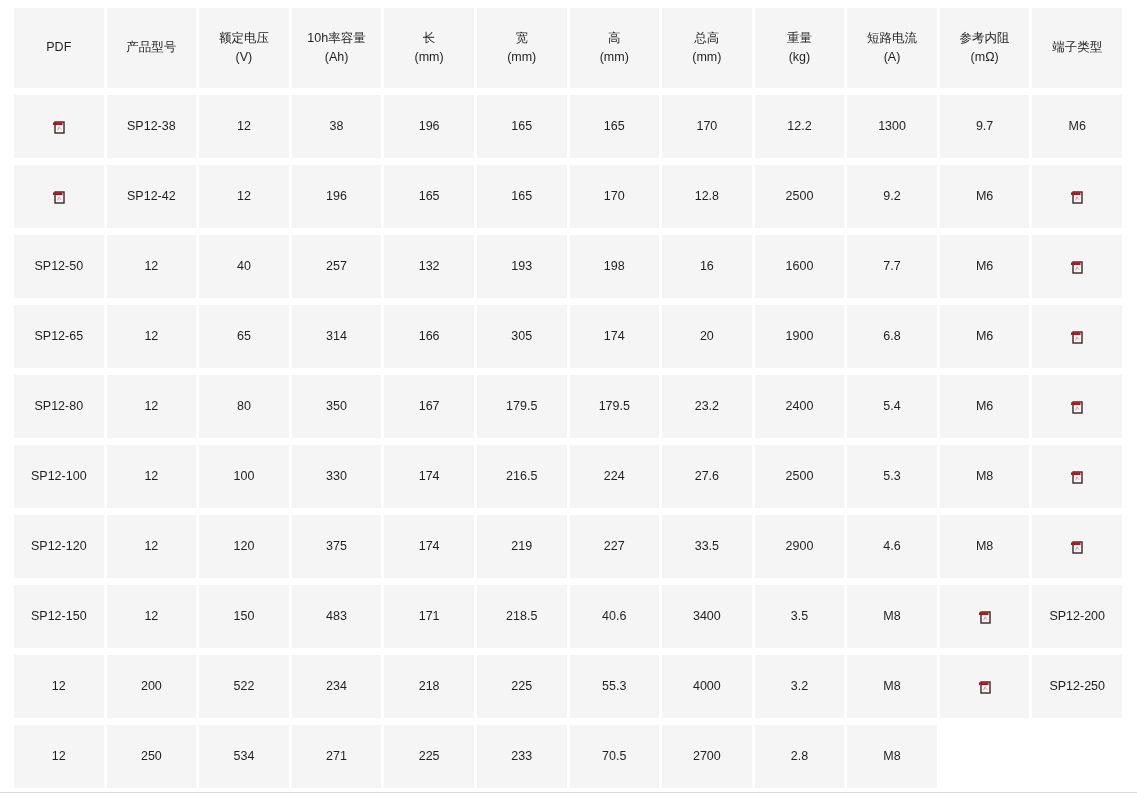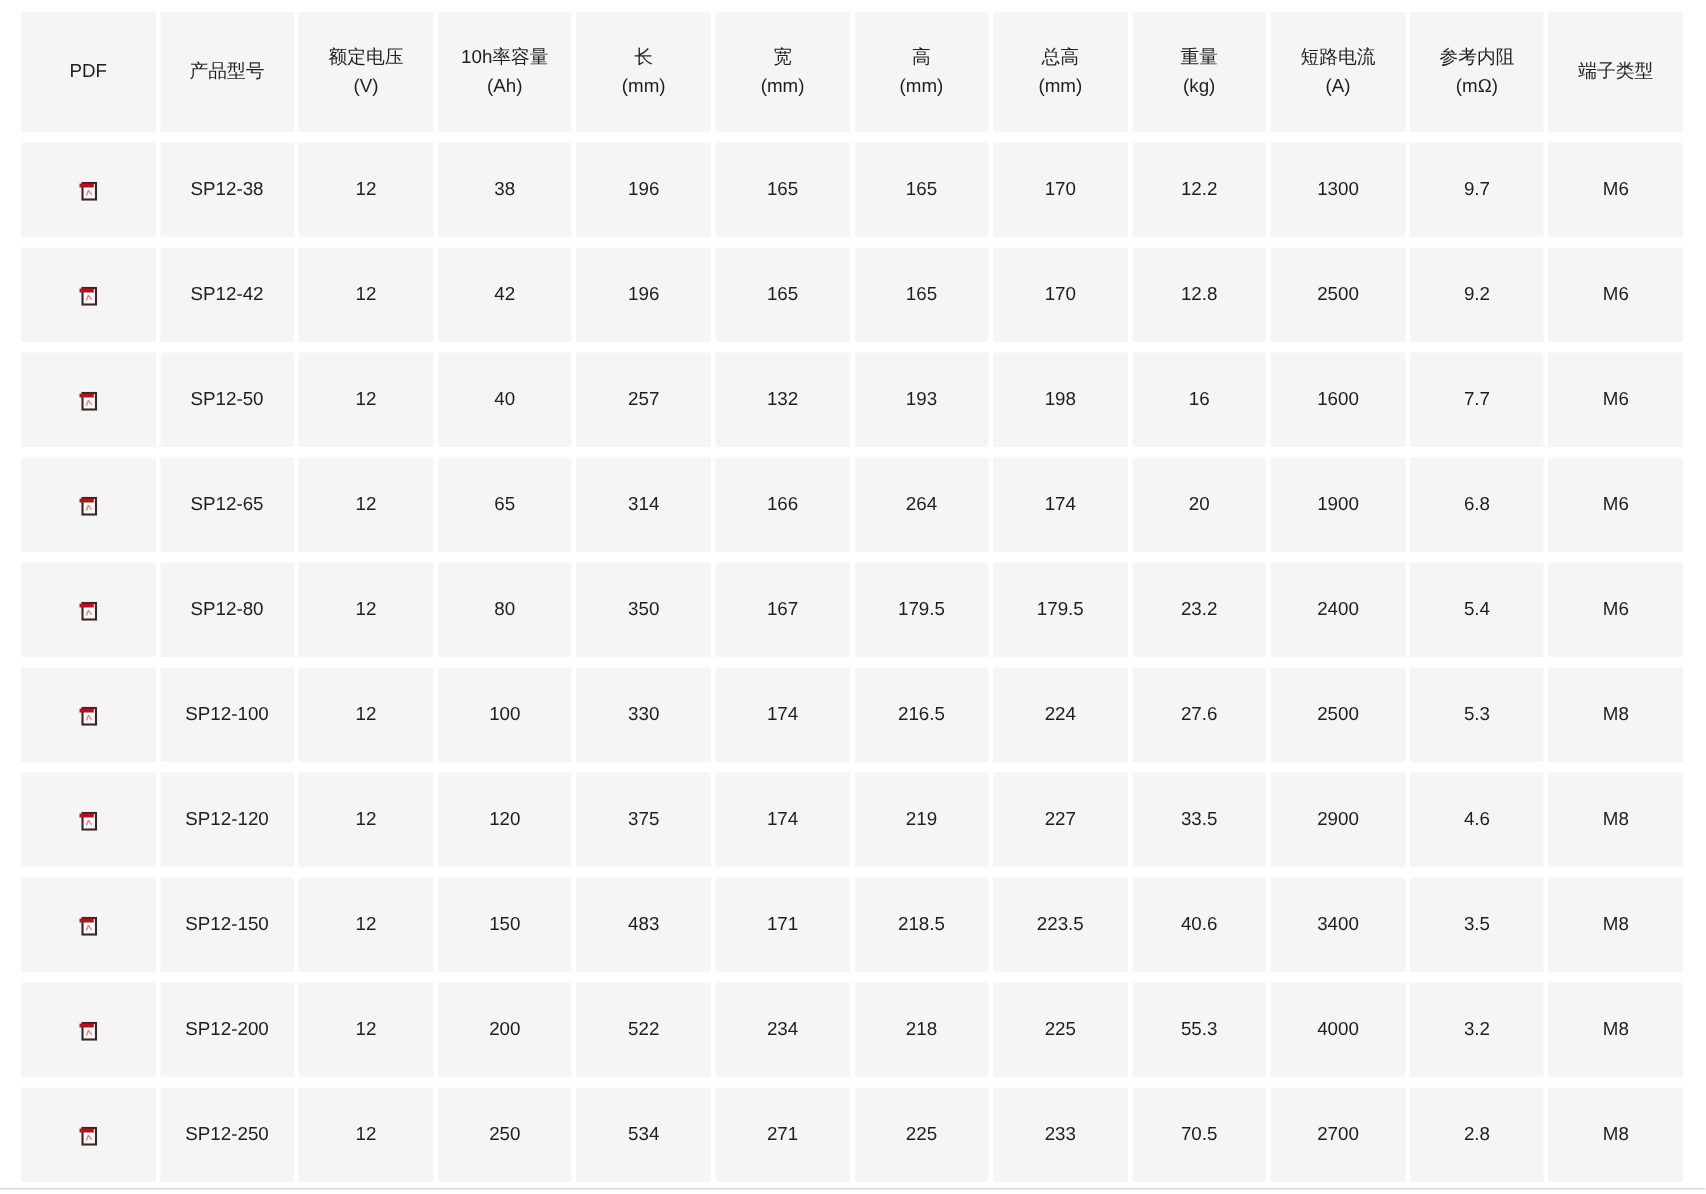--- a/index.html
+++ b/index.html
@@ -122,21 +122,20 @@
         <a class="pdf-link">
           <svg width="14" height="14" viewBox="0 0 14 14">
             <rect x="3" y="2" width="9" height="11" fill="#fbf7f6" stroke="#3a2626" stroke-width="1.4"></rect>
             <rect x="1" y="2.4" width="9.5" height="2.6" fill="#b5121b"></rect>
             <path d="M5.6 10.4 C6.3 8.6 6.9 6.6 7.1 7 C7.5 7.8 8.4 9.4 9.3 9.7" stroke="#d98f8f" stroke-width="1" fill="none"></path>
           </svg>
         </a>
       </div>
       <div class="cell">SP12-42</div>
       <div class="cell">12</div>
-      <div class="cell">42</div>
       <div class="cell">196</div>
       <div class="cell">165</div>
       <div class="cell">165</div>
       <div class="cell">170</div>
       <div class="cell">12.8</div>
       <div class="cell">2500</div>
       <div class="cell">9.2</div>
       <div class="cell">M6</div>
       <div class="cell">
         <a class="pdf-link">
@@ -165,21 +164,21 @@
             <rect x="1" y="2.4" width="9.5" height="2.6" fill="#b5121b"></rect>
             <path d="M5.6 10.4 C6.3 8.6 6.9 6.6 7.1 7 C7.5 7.8 8.4 9.4 9.3 9.7" stroke="#d98f8f" stroke-width="1" fill="none"></path>
           </svg>
         </a>
       </div>
       <div class="cell">SP12-65</div>
       <div class="cell">12</div>
       <div class="cell">65</div>
       <div class="cell">314</div>
       <div class="cell">166</div>
-      <div class="cell">264</div>
+      <div class="cell">305</div>
       <div class="cell">174</div>
       <div class="cell">20</div>
       <div class="cell">1900</div>
       <div class="cell">6.8</div>
       <div class="cell">M6</div>
       <div class="cell">
         <a class="pdf-link">
           <svg width="14" height="14" viewBox="0 0 14 14">
             <rect x="3" y="2" width="9" height="11" fill="#fbf7f6" stroke="#3a2626" stroke-width="1.4"></rect>
             <rect x="1" y="2.4" width="9.5" height="2.6" fill="#b5121b"></rect>
@@ -246,21 +245,20 @@
             <path d="M5.6 10.4 C6.3 8.6 6.9 6.6 7.1 7 C7.5 7.8 8.4 9.4 9.3 9.7" stroke="#d98f8f" stroke-width="1" fill="none"></path>
           </svg>
         </a>
       </div>
       <div class="cell">SP12-150</div>
       <div class="cell">12</div>
       <div class="cell">150</div>
       <div class="cell">483</div>
       <div class="cell">171</div>
       <div class="cell">218.5</div>
-      <div class="cell">223.5</div>
       <div class="cell">40.6</div>
       <div class="cell">3400</div>
       <div class="cell">3.5</div>
       <div class="cell">M8</div>
       <div class="cell">
         <a class="pdf-link">
           <svg width="14" height="14" viewBox="0 0 14 14">
             <rect x="3" y="2" width="9" height="11" fill="#fbf7f6" stroke="#3a2626" stroke-width="1.4"></rect>
             <rect x="1" y="2.4" width="9.5" height="2.6" fill="#b5121b"></rect>
             <path d="M5.6 10.4 C6.3 8.6 6.9 6.6 7.1 7 C7.5 7.8 8.4 9.4 9.3 9.7" stroke="#d98f8f" stroke-width="1" fill="none"></path>

